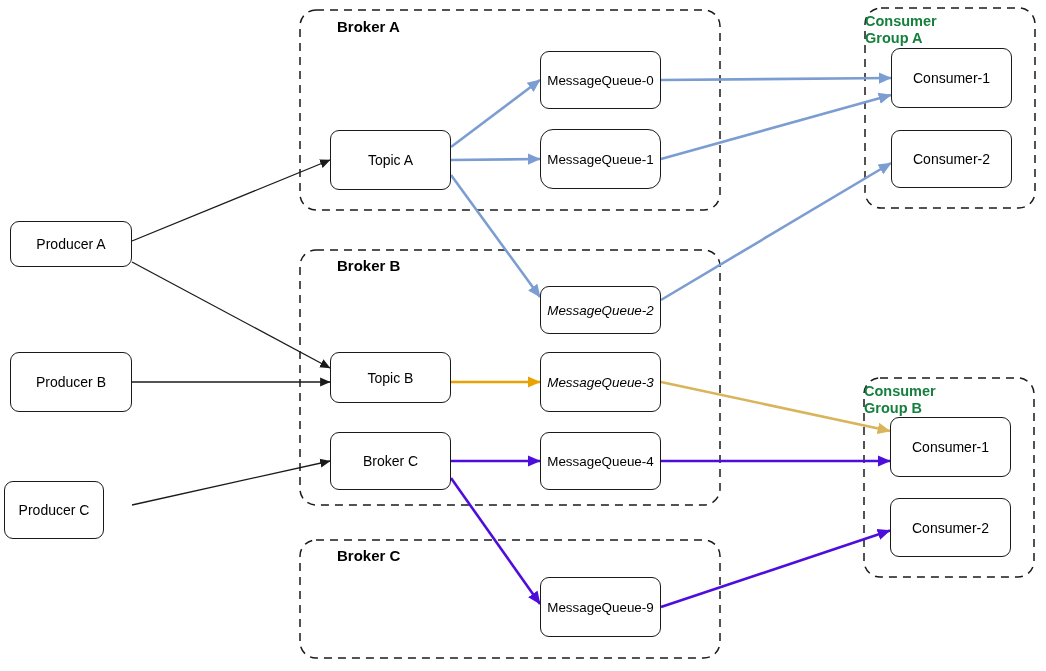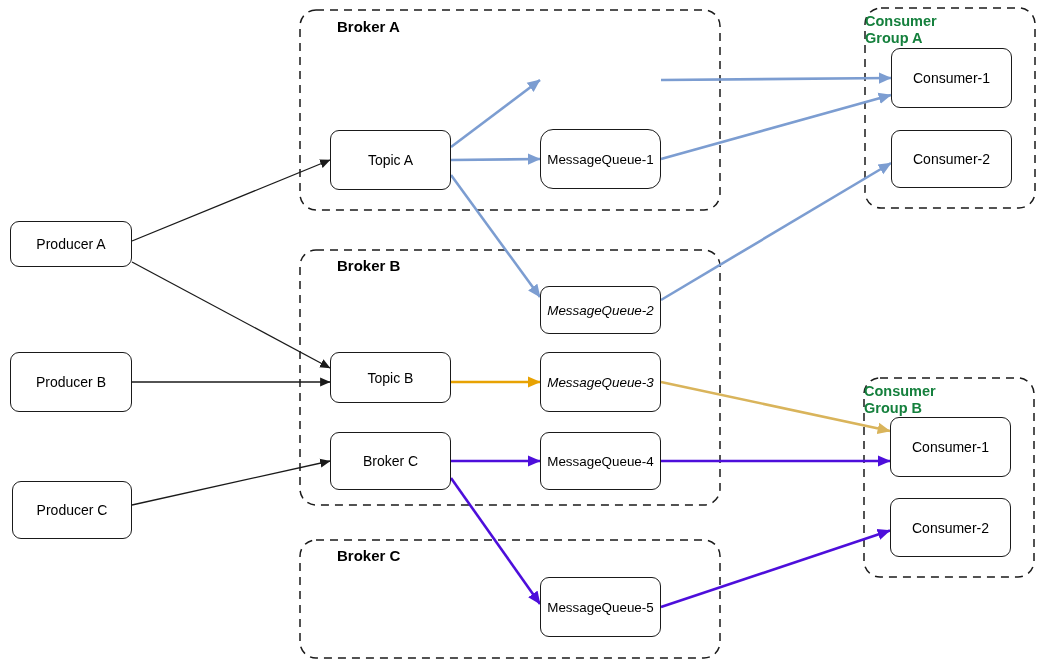--- a/index.html
+++ b/index.html
@@ -92,30 +92,31 @@
     <span>Consumer</span><br>
     <span>Group A</span>
   </div>
   <div class="group-label" style="left:864px;top:383px;width:170px;">
     <span>Consumer</span><br>
     <span>Group B</span>
   </div>
 
   <div class="node" style="left:10px;top:221px;width:122px;height:46px;">Producer A</div>
   <div class="node" style="left:10px;top:352px;width:122px;height:60px;">Producer B</div>
-  <div class="node" style="left:12px;top:481px;width:120px;height:58px;text-align:right;">Producer C</div>
+  <div class="node" style="left:4px;top:481px;width:100px;height:58px;text-align:right;">Producer C</div>
 
   <div class="node" style="left:330px;top:130px;width:121px;height:60px;">Topic A</div>
   <div class="node" style="left:330px;top:352px;width:121px;height:51px;">Topic B</div>
   <div class="node" style="left:330px;top:432px;width:121px;height:58px;">Broker C</div>
 
+  <div class="node queue" style="left:540px;top:51px;width:121px;height:58px;">MessageQueue-0</div>
   <div class="node queue" style="left:540px;top:129px;width:121px;height:60px;border-radius:13px;">MessageQueue-1</div>
   <div class="node queue" style="left:540px;top:286px;width:121px;height:48px;font-style:italic;">MessageQueue-2</div>
   <div class="node queue" style="left:540px;top:352px;width:121px;height:60px;font-style:italic;">MessageQueue-3</div>
   <div class="node queue" style="left:540px;top:432px;width:121px;height:58px;">MessageQueue-4</div>
-  <div class="node queue" style="left:540px;top:577px;width:121px;height:60px;">MessageQueue-5</div>
+  <div class="node queue" style="left:540px;top:577px;width:121px;height:60px;">MessageQueue-9</div>
 
   <div class="node" style="left:891px;top:48px;width:121px;height:60px;">Consumer-1</div>
   <div class="node" style="left:891px;top:130px;width:121px;height:58px;">Consumer-2</div>
   <div class="node" style="left:890px;top:417px;width:121px;height:60px;">Consumer-1</div>
   <div class="node" style="left:890px;top:498px;width:121px;height:59px;">Consumer-2</div>
 
 </div>
 
 </body></html>

